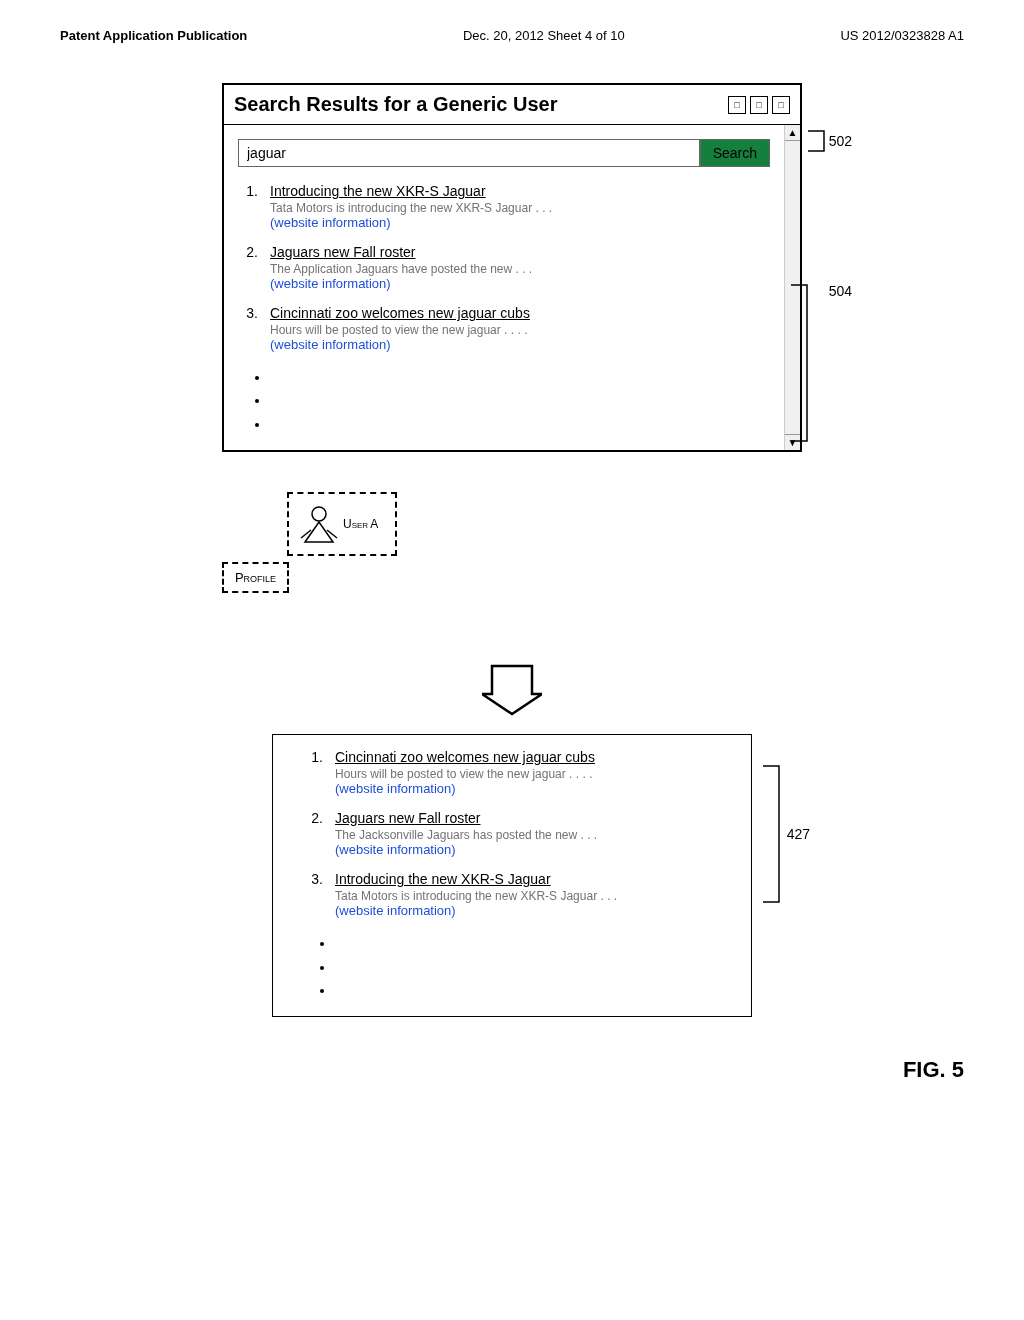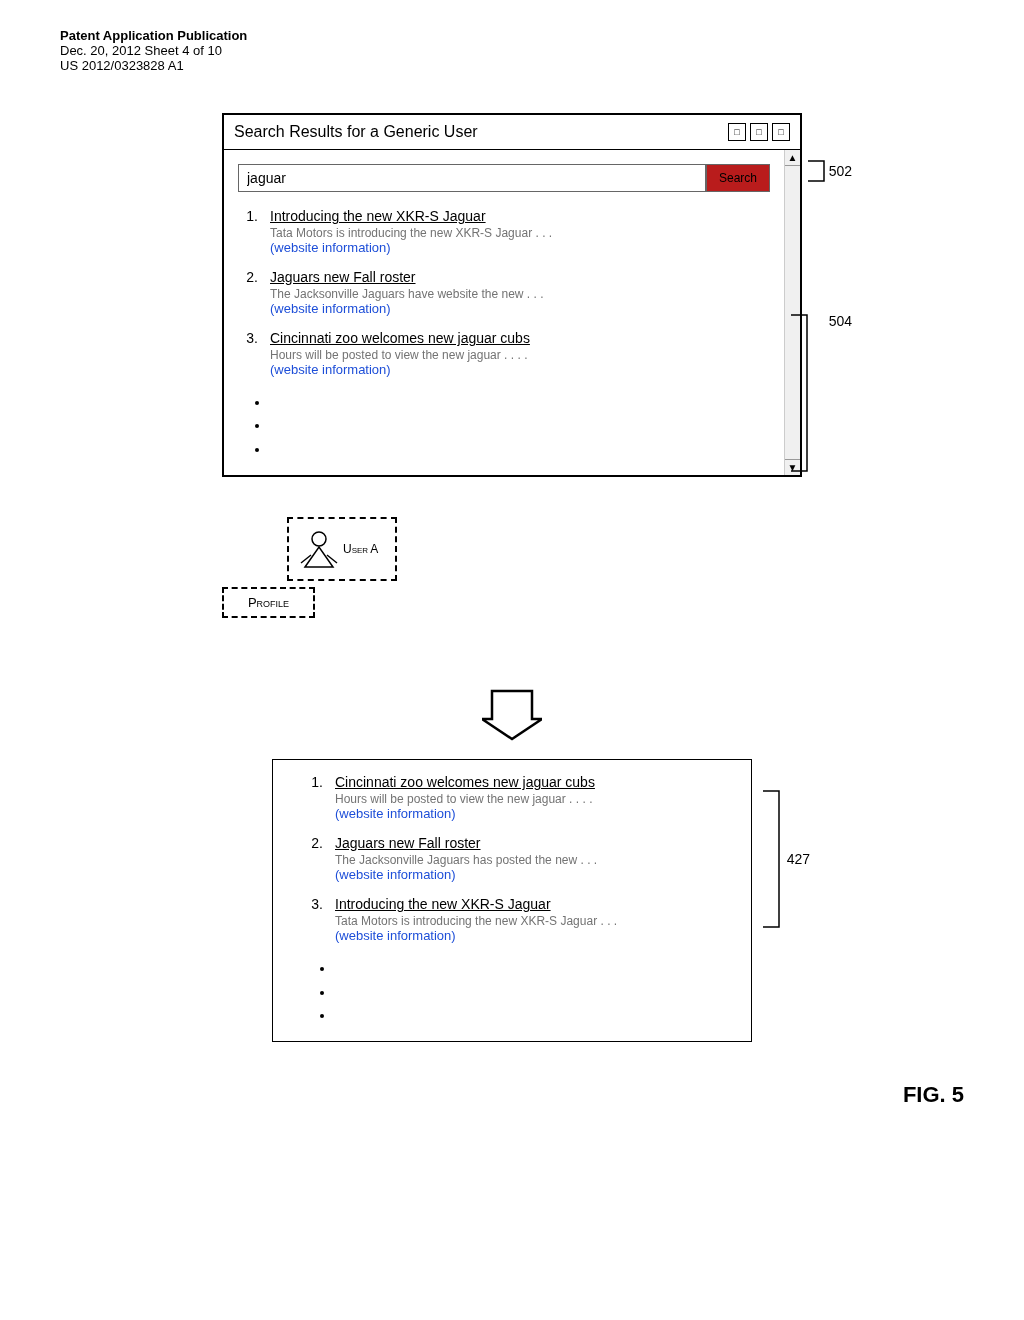--- a/index.html
+++ b/index.html
@@ -13,21 +13,20 @@
       overflow: hidden;
       position: relative;
     }
 
     .header {
       display: flex;
       justify-content: space-between;
       align-items: baseline;
       padding: 28px 60px 0 60px;
       font-size: 13px;
-      flex-direction: column;
     }
     .header-left { font-weight: bold; }
     .header-mid { }
     .header-right { }
 
     .main-content {
       padding: 40px 60px 0 60px;
     }
 
     
@@ -40,22 +39,22 @@
 
     .search-results-title-bar {
       display: flex;
       justify-content: space-between;
       align-items: center;
       padding: 8px 10px;
       border-bottom: 1px solid #000;
     }
 
     .search-results-title {
-      font-weight: normal;
-      font-size: 16px;
+      font-weight: bold;
+      font-size: 20px;
     }
 
     .window-controls {
       display: flex;
       gap: 4px;
     }
 
     .window-control-btn {
       width: 18px;
       height: 18px;
@@ -71,36 +70,37 @@
       display: flex;
     }
 
     .search-results-content {
       flex: 1;
       padding: 14px 14px 14px 14px;
     }
 
     .search-bar-row {
       display: flex;
+      align-items: center;
       gap: 0;
       margin-bottom: 16px;
     }
 
     .search-input-box {
       border: 1px solid #666;
       padding: 5px 8px;
       font-size: 14px;
       flex: 1;
     }
 
     .search-button {
       border: 1px solid #666;
       padding: 5px 12px;
-      font-size: 12px;
-      background: #b91c1c;
+      font-size: 14px;
+      background: #15803d;
       cursor: pointer;
       white-space: nowrap;
     }
 
     .result-item {
       margin-bottom: 14px;
     }
 
     .result-row {
       display: flex;
@@ -232,21 +232,21 @@
                 <div class="result-meta">(website information)</div>
               </div>
             </div>
           </div>
 
           <div class="result-item">
             <div class="result-row">
               <span class="result-number">2.</span>
               <div class="result-body">
                 <div class="result-title">Jaguars new Fall roster</div>
-                <div class="result-snippet">The Jacksonville Jaguars have website the new  . . .</div>
+                <div class="result-snippet">The Application Jaguars have posted the new  . . .</div>
                 <div class="result-meta">(website information)</div>
               </div>
             </div>
           </div>
 
           <div class="result-item">
             <div class="result-row">
               <span class="result-number">3.</span>
               <div class="result-body">
                 <div class="result-title">Cincinnati zoo welcomes new jaguar cubs</div>
@@ -285,21 +285,21 @@
       <span style="margin-left:4px;">504</span>
     </div>
   </div>
 
   <div style="display:flex; flex-direction:column; align-items:center; position:relative;">
 
     <div style="display:flex; align-items:flex-start; gap:20px; margin-bottom:24px; width:700px; justify-content:flex-start; padding-left:60px;">
 
       <div style="position:relative; width:200px; height:140px; flex-shrink:0;">
 
-        <div style="position:absolute; left:0; top:70px; border:2px dashed #000; padding:6px 10px; font-size:13px; width:93px; text-align:center; font-variant:small-caps;">
+        <div style="position:absolute; left:0; top:70px; border:2px dashed #000; padding:6px 10px; font-size:13px; width:67px; text-align:center; font-variant:small-caps;">
           <span>Profile</span>
         </div>
 
         <div style="position:absolute; left:65px; top:0; border:2px dashed #000; width:110px; padding:8px; display:flex; flex-direction:row; align-items:center; gap:2px;">
 
           <svg width="44" height="44" viewBox="0 0 44 44">
 
             <circle cx="22" cy="12" r="7" fill="none" stroke="#000" stroke-width="1.5"></circle>
 
             <path d="M 8 40 L 22 20 L 36 40 Z" fill="none" stroke="#000" stroke-width="1.5"></path>

